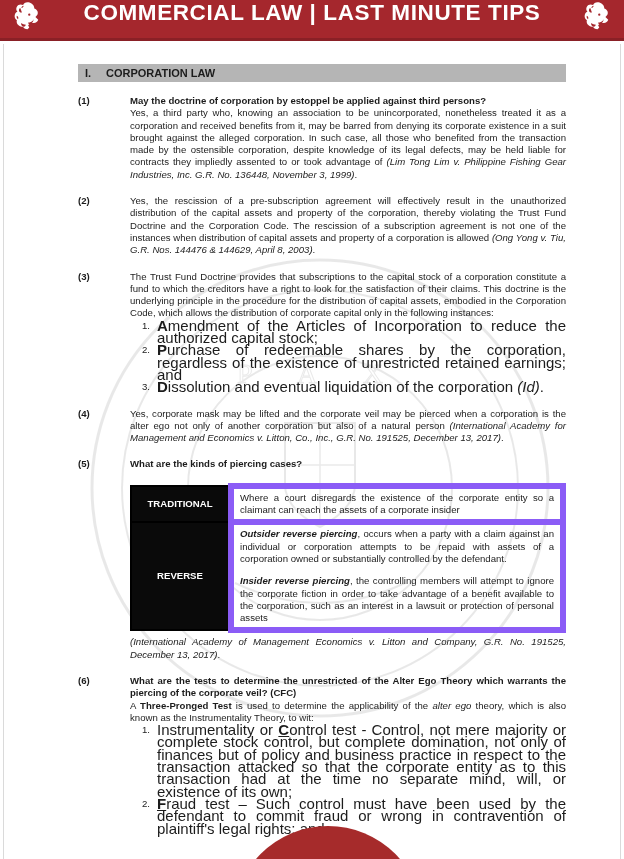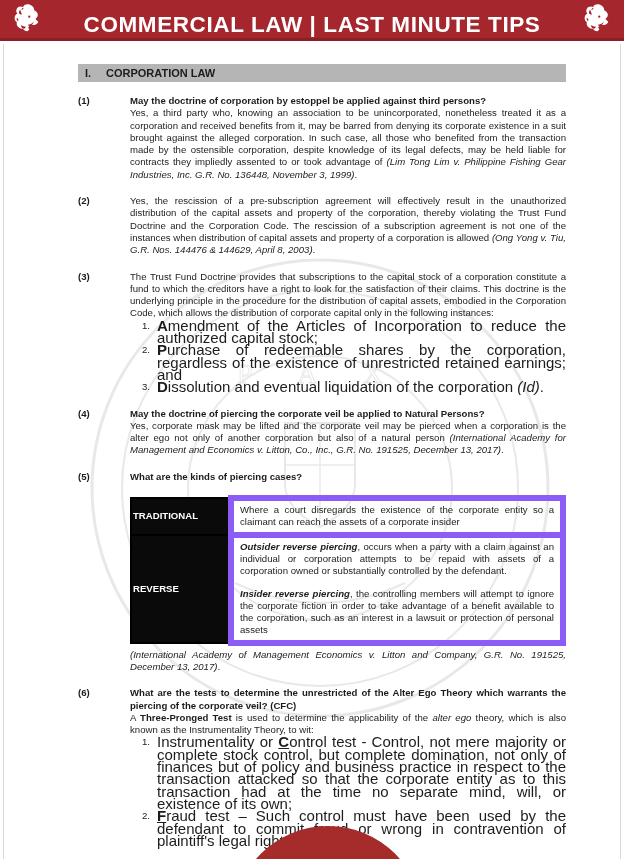--- a/index.html
+++ b/index.html
@@ -15,21 +15,21 @@
     position:relative;width:624px;height:859px;background:#fff;overflow:hidden;
     font-family:"Liberation Sans",sans-serif;color:var(--text);
   }
   .edge{position:absolute;top:44px;bottom:0;width:1px;background:#dadada;z-index:0;}
   .edge.l{left:3px}.edge.r{right:3px}
 
   
   .banner{
     position:absolute;top:0;left:0;right:0;height:41px;background:var(--banner);
     border-bottom:3px solid var(--banner-edge);
-    display:flex;align-items:flex-end;padding:0 9px;box-sizing:border-box;z-index:2;
+    display:flex;align-items:flex-start;padding:0 9px;box-sizing:border-box;z-index:2;
   }
   .banner h1{
     flex:1;margin:0;text-align:center;color:#fff;font-size:22.5px;font-weight:bold;
     letter-spacing:.6px;white-space:nowrap;
   }
   .logo{flex:none;display:block;}
   .logo svg{width:36px;height:36px;display:block;}
 
   
   .watermark{position:absolute;left:85px;top:253px;z-index:0;opacity:.14;pointer-events:none;}
@@ -49,21 +49,21 @@
   .b{font-weight:bold;}
   .i{font-style:italic;}
   .u{text-decoration:underline;}
   .li{display:flex;}
   .li .ln{margin-left:12px;width:15px;flex:none;font-size:9.6px;line-height:12.3px;}
   .li .lt{flex:1;min-width:0;text-align:justify;font-size:15px;line-height:12.3px;}
 
   
   table.ptable{width:100%;border-collapse:collapse;border:2px solid #000;margin:12px 0 3px 0;}
   table.ptable td{font-size:9.6px;line-height:12.3px;vertical-align:middle;}
-  td.lbl{width:94px;background:var(--label-bg);color:#fff;font-weight:bold;text-align:left;border:2px solid #000;}
+  td.lbl{width:94px;background:var(--label-bg);color:#fff;font-weight:bold;text-align:center;border:2px solid #000;}
   td.cell{padding:3px 6px;border:6px solid #8b5cf6;text-align:justify;vertical-align:middle;}
   td.cell p + p{margin-top:10px;}
   .citation{margin-top:2px;}
 
   
   .dome{position:absolute;left:233px;top:826px;width:190px;height:190px;border-radius:50%;background:var(--dome);z-index:1;}
 </style>
 </head>
 <body>
 
@@ -157,21 +157,20 @@
             <span class="ln">3.</span>
             <span class="lt"><span class="b">D</span><span>issolution and eventual liquidation of the corporation </span><span class="i">(Id)</span><span>.</span></span>
           </div>
         </div>
       </div>
     </article>
 
     <article class="qa">
       <div class="num">(4)</div>
       <div class="qbody">
-        <p class="q">May the doctrine of piercing the corporate veil be applied to Natural Persons?</p>
         <p class="a"><span>Yes, corporate mask may be lifted and the corporate veil may be pierced when a corporation is the alter ego not only of another corporation but also of a natural person </span><span class="i">(International Academy for Management and Economics v. Litton, Co., Inc., G.R. No. 191525, December 13, 2017)</span><span>.</span></p>
       </div>
     </article>
 
     <article class="qa">
       <div class="num">(5)</div>
       <div class="qbody">
         <p class="q">What are the kinds of piercing cases?</p>
         <table class="ptable">
           <tbody>

